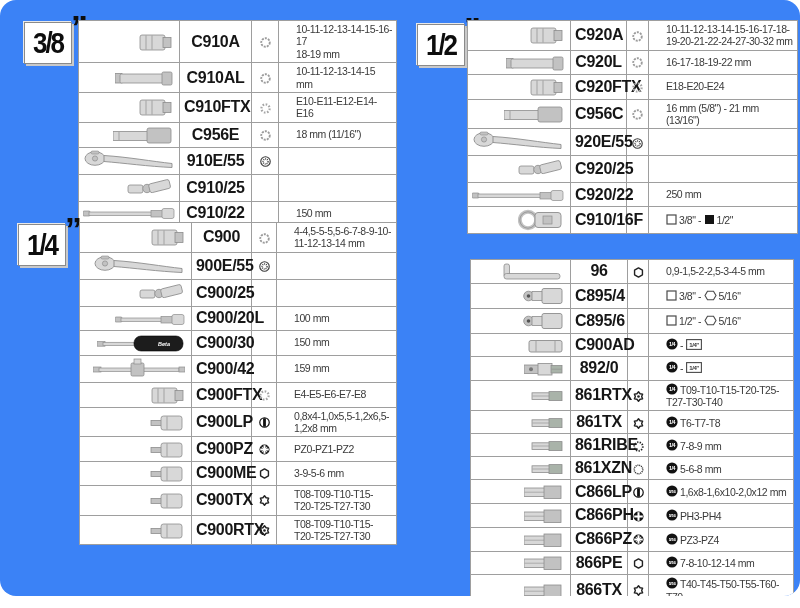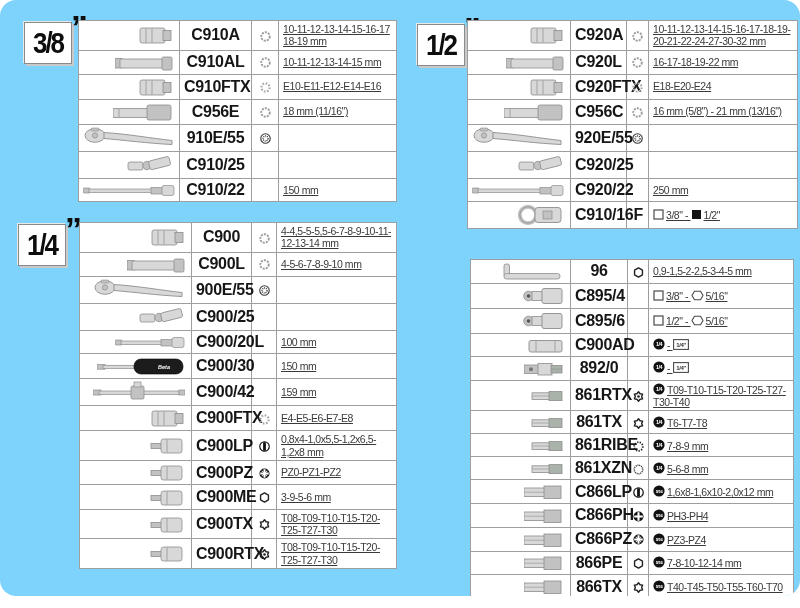--- a/index.html
+++ b/index.html
@@ -1,23 +1,23 @@
 <!DOCTYPE html>
 <html><head>
 <meta charset="utf-8">
 <style>
   html,body{margin:0;padding:0;background:#fff;}
-  .page{position:relative;width:800px;height:596px;background:#7dd3fc;overflow:hidden;
+  .page{position:relative;width:800px;height:596px;background:#3b82f6;overflow:hidden;
         font-family:"Liberation Sans", sans-serif;border-radius:16px;}
   .section-table{position:absolute;border-collapse:collapse;table-layout:fixed;background:#fff;}
   .section-table td{border:1px solid #9e9e9e;padding:2px 4px;vertical-align:middle;height:16px;}
   td.photo-cell{text-align:right;padding-right:6px;}
   td.code-cell{text-align:center;font-weight:700;font-size:16px;color:#161616;letter-spacing:-0.3px;white-space:nowrap;}
   td.sym-cell{text-align:center;padding:0 1px;}
-  td.desc-cell{font-size:10.5px;color:#3a3a3a;letter-spacing:-0.45px;line-height:1.18;padding-left:4px;text-decoration:underline;}
+  td.desc-cell{font-size:10.5px;color:#3a3a3a;letter-spacing:-0.45px;line-height:1.18;padding-left:17px;}
   .photo-wrap{display:inline-block;vertical-align:middle;line-height:0;}
   .sym-wrap{display:inline-block;vertical-align:middle;line-height:0;}
   .inline-ic{display:inline-block;vertical-align:-1px;line-height:0;margin-right:2px;}
   .hdr{position:absolute;}
   .hdr-box{position:relative;width:46px;height:40px;background:#fff;border:1px solid #8a8a8a;
            box-shadow:2px 2px 0 #c9c9c9, -1px -1px 0 #e8e8e8;
            display:flex;align-items:center;justify-content:center;}
   .hdr-frac{font-size:26px;font-weight:700;color:#0d0d0d;letter-spacing:-2px;transform:scaleY(1.12);}
   .hdr-quote{position:absolute;right:-17px;top:-13px;font-size:34px;font-weight:700;color:#0d0d0d;line-height:1;}
 </style>
@@ -267,32 +267,20 @@
                 <line x1="15" y1="3.5" x2="15" y2="17.5" stroke="#8d8d8d" stroke-width="0.7"></line>
                 <rect x="26" y="5.5" width="8" height="10" fill="#c2c2c2" stroke="#8d8d8d" stroke-width="0.8"></rect>
               </svg></span></td>
           <td class="code-cell">C900</td>
           <td class="sym-cell"><span class="sym-wrap"><svg width="13" height="13" viewBox="0 0 14 14" xmlns="http://www.w3.org/2000/svg">
                 <circle cx="7" cy="7" r="4.6" fill="none" stroke="#9b9b9b" stroke-width="2" stroke-dasharray="2.2 1.2"></circle>
               </svg></span></td>
           <td class="desc-cell"><span>4-4,5-5-5,5-6-7-8-9-10-11-12-13-14 mm</span></td>
         </tr>
         <tr>
-          <td class="photo-cell"><span class="photo-wrap"><svg width="58" height="18" viewBox="0 0 58 18" xmlns="http://www.w3.org/2000/svg">
-                <rect x="0" y="4.5" width="7" height="9.5" fill="#c2c2c2" stroke="#8d8d8d" stroke-width="0.8"></rect>
-                <rect x="5" y="5" width="44" height="9" rx="1.5" fill="#d8d8d8" stroke="#8d8d8d" stroke-width="0.8"></rect>
-                <rect x="47" y="3" width="10" height="13" rx="1.5" fill="#c2c2c2" stroke="#8d8d8d" stroke-width="0.8"></rect>
-              </svg></span></td>
-          <td class="code-cell">C900L</td>
-          <td class="sym-cell"><span class="sym-wrap"><svg width="13" height="13" viewBox="0 0 14 14" xmlns="http://www.w3.org/2000/svg">
-                <circle cx="7" cy="7" r="4.6" fill="none" stroke="#9b9b9b" stroke-width="2" stroke-dasharray="2.2 1.2"></circle>
-              </svg></span></td>
-          <td class="desc-cell"><span>4-5-6-7-8-9-10 mm</span></td>
-        </tr>
-        <tr>
           <td class="photo-cell"><span class="photo-wrap"><svg width="92" height="22" viewBox="0 0 92 22" xmlns="http://www.w3.org/2000/svg">
                 <ellipse cx="12" cy="8.5" rx="10" ry="6.8" fill="#d8d8d8" stroke="#8d8d8d" stroke-width="0.9"></ellipse>
                 <circle cx="12" cy="8.5" r="2.6" fill="#c2c2c2" stroke="#8d8d8d" stroke-width="0.7"></circle>
                 <path d="M21,5.5 C45,7 70,11.5 89,13.5 L89,17.5 C66,16.5 40,13 21,11.5 Z" fill="#d8d8d8" stroke="#8d8d8d" stroke-width="0.9"></path>
                 <rect x="8" y="1" width="8" height="3" rx="1.4" fill="#c2c2c2" stroke="#8d8d8d" stroke-width="0.6"></rect>
               </svg></span></td>
           <td class="code-cell">900E/55</td>
           <td class="sym-cell"><span class="sym-wrap"><svg width="13" height="13" viewBox="0 0 14 14" xmlns="http://www.w3.org/2000/svg">
                 <circle cx="7" cy="7" r="5.1" fill="none" stroke="#3a3a3a" stroke-width="1.2"></circle>
                 <circle cx="7" cy="7" r="2.7" fill="none" stroke="#3a3a3a" stroke-width="1.6" stroke-dasharray="1 1"></circle>

